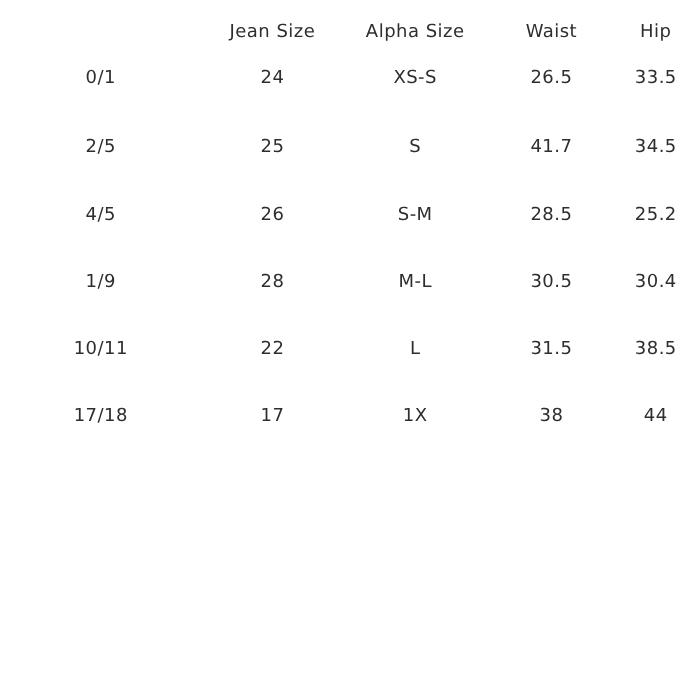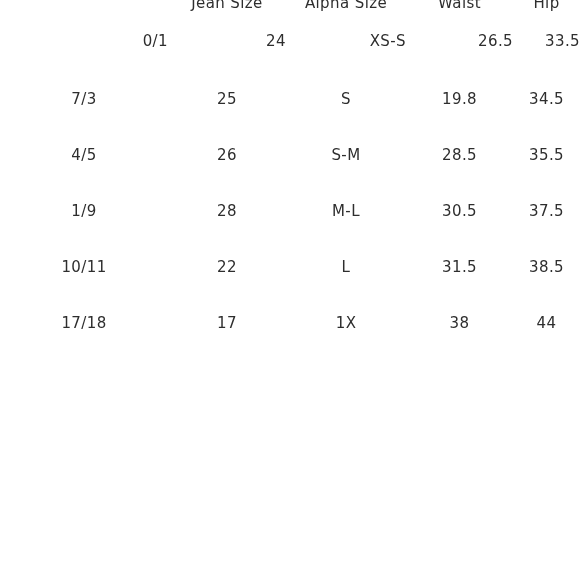--- a/index.html
+++ b/index.html
@@ -13,20 +13,21 @@
     overflow: hidden;
     font-family: "DejaVu Sans", "Liberation Sans", sans-serif;
     color: #2e2e2e;
     -webkit-font-smoothing: antialiased;
   }
 
   #size-chart {
     position: relative;
     width: 580px;
     height: 504px;
+    margin-top: 23px;
   }
 
   table.size-table {
     position: absolute;
     top: -26px;          
     left: 0;
     width: 580px;
     border-collapse: collapse;
     table-layout: fixed;
   }
@@ -53,21 +54,20 @@
 
   table.size-table thead th {
     height: 37px;
     vertical-align: bottom;
     line-height: 1;
     font-weight: 400;
   }
 
   table.size-table tbody tr:first-child td {
     height: 60px;
-    text-align: right;
   }
 
   .col-size  { letter-spacing: 0.2px; }
   .col-hip   { letter-spacing: 0.6px; }
 </style>
 </head>
 <body>
 
 <div id="size-chart">
   <table class="size-table">
@@ -89,39 +89,39 @@
     </thead>
     <tbody>
       <tr>
         <td class="col-size">0/1</td>
         <td class="col-jean">24</td>
         <td class="col-alpha">XS-S</td>
         <td class="col-waist">26.5</td>
         <td class="col-hip">33.5</td>
       </tr>
       <tr>
-        <td class="col-size">7/3</td>
+        <td class="col-size">2/5</td>
         <td class="col-jean">25</td>
         <td class="col-alpha">S</td>
-        <td class="col-waist">19.8</td>
+        <td class="col-waist">41.7</td>
         <td class="col-hip">34.5</td>
       </tr>
       <tr>
         <td class="col-size">4/5</td>
         <td class="col-jean">26</td>
         <td class="col-alpha">S-M</td>
         <td class="col-waist">28.5</td>
-        <td class="col-hip">35.5</td>
+        <td class="col-hip">25.2</td>
       </tr>
       <tr>
         <td class="col-size">1/9</td>
         <td class="col-jean">28</td>
         <td class="col-alpha">M-L</td>
         <td class="col-waist">30.5</td>
-        <td class="col-hip">37.5</td>
+        <td class="col-hip">30.4</td>
       </tr>
       <tr>
         <td class="col-size">10/11</td>
         <td class="col-jean">22</td>
         <td class="col-alpha">L</td>
         <td class="col-waist">31.5</td>
         <td class="col-hip">38.5</td>
       </tr>
       <tr>
         <td class="col-size">17/18</td>

